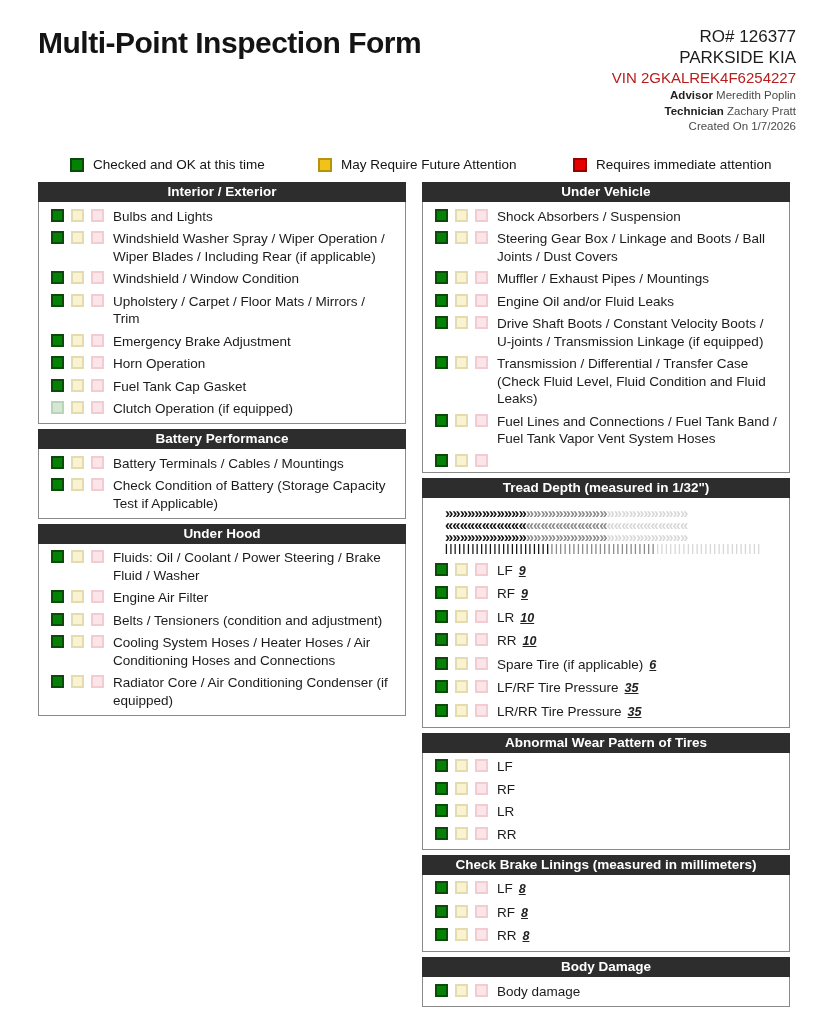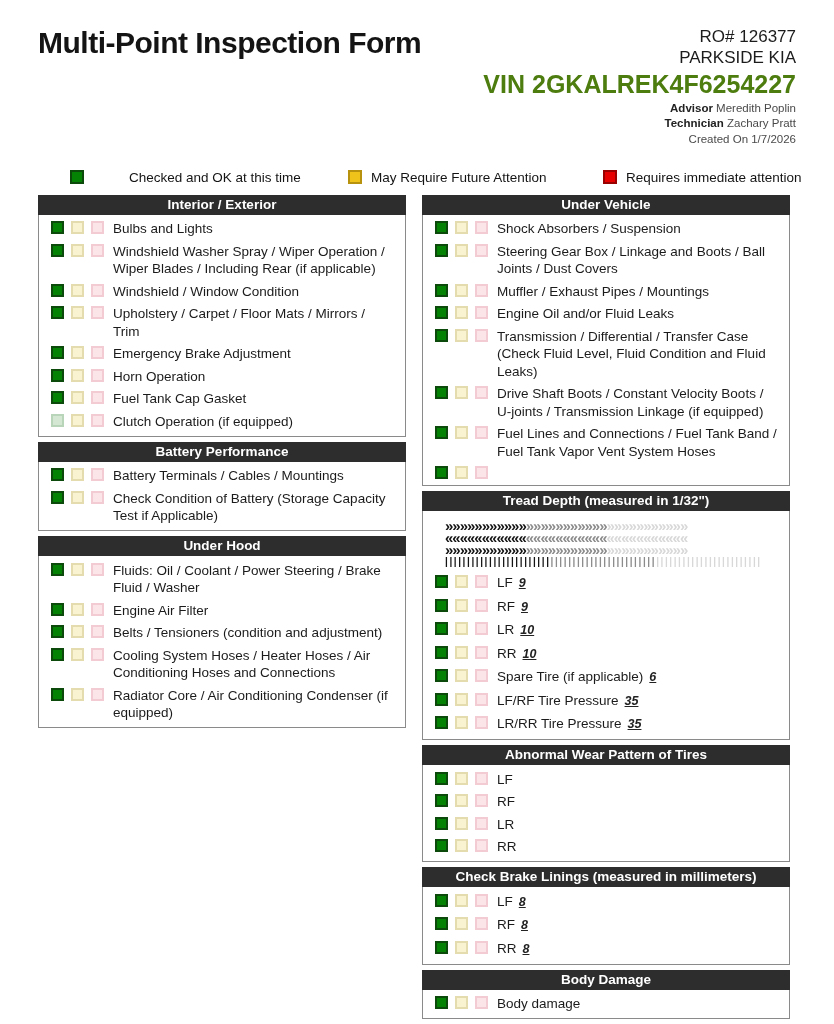--- a/index.html
+++ b/index.html
@@ -6,27 +6,27 @@
   html,body { background:#ffffff; }
   .page {
     position:relative; width:834px; height:1024px; background:#fff;
     font-family:"Liberation Sans", sans-serif; color:#1b1b1b; overflow:hidden;
   }
   
   .header-row { display:flex; justify-content:space-between; padding:26px 38px 0 38px; }
   .title { font-size:30px; font-weight:700; letter-spacing:-0.5px; color:#141414; line-height:34px; }
   .meta { text-align:right; line-height:1.25; }
   .meta-big { font-size:17px; color:#1c1c1c; }
-  .meta-vin { font-size:25px; color:#4d7c0f;font-weight:bold; }
+  .meta-vin { font-size:15px; color:#b91c1c; }
   .meta-small { font-size:11.5px; color:#4a4a4a; margin-top:1px; }
   .meta-small b { color:#222; font-weight:700; }
   
   .legend { display:flex; align-items:center; margin:24px 0 10px 70px; }
   .legend-item { display:flex; align-items:center; }
-  .legend-item:nth-child(1){ width:278px;gap:36px; }
+  .legend-item:nth-child(1){ width:248px; }
   .legend-item:nth-child(2){ width:255px; }
   .legend-box { width:14px; height:14px; border:2px solid #000; margin-right:9px; flex:0 0 auto; }
   .legend-label { font-size:13.5px; color:#141414; }
   
   .columns { display:flex; gap:16px; padding:0 38px; align-items:flex-start; }
   .col { width:368px; }
   
   .section { margin-bottom:5px; }
   .section-header {
     background:#2d2d2d; color:#fff; text-align:center;
@@ -256,29 +256,29 @@
                 <span class="box" style="background: rgb(252, 229, 233); border-color: rgb(243, 204, 211);"></span>
               </span>
               <span class="item-label">Engine Oil and/or Fluid Leaks</span>
             </div>
             <div class="item-row">
               <span class="boxes">
                 <span class="box" style="background: rgb(3, 130, 3); border-color: rgb(11, 74, 11);"></span>
                 <span class="box" style="background: rgb(250, 243, 210); border-color: rgb(228, 220, 174);"></span>
                 <span class="box" style="background: rgb(252, 229, 233); border-color: rgb(243, 204, 211);"></span>
               </span>
+              <span class="item-label">Drive Shaft Boots / Constant Velocity Boots / U-joints / Transmission Linkage (if equipped)</span>
+            </div>
+            <div class="item-row">
+              <span class="boxes">
+                <span class="box" style="background: rgb(3, 130, 3); border-color: rgb(11, 74, 11);"></span>
+                <span class="box" style="background: rgb(250, 243, 210); border-color: rgb(228, 220, 174);"></span>
+                <span class="box" style="background: rgb(252, 229, 233); border-color: rgb(243, 204, 211);"></span>
+              </span>
               <span class="item-label">Transmission / Differential / Transfer Case (Check Fluid Level, Fluid Condition and Fluid Leaks)</span>
-            </div>
-            <div class="item-row">
-              <span class="boxes">
-                <span class="box" style="background: rgb(3, 130, 3); border-color: rgb(11, 74, 11);"></span>
-                <span class="box" style="background: rgb(250, 243, 210); border-color: rgb(228, 220, 174);"></span>
-                <span class="box" style="background: rgb(252, 229, 233); border-color: rgb(243, 204, 211);"></span>
-              </span>
-              <span class="item-label">Drive Shaft Boots / Constant Velocity Boots / U-joints / Transmission Linkage (if equipped)</span>
             </div>
             <div class="item-row">
               <span class="boxes">
                 <span class="box" style="background: rgb(3, 130, 3); border-color: rgb(11, 74, 11);"></span>
                 <span class="box" style="background: rgb(250, 243, 210); border-color: rgb(228, 220, 174);"></span>
                 <span class="box" style="background: rgb(252, 229, 233); border-color: rgb(243, 204, 211);"></span>
               </span>
               <span class="item-label">Fuel Lines and Connections / Fuel Tank Band / Fuel Tank Vapor Vent System Hoses</span>
             </div>
             <div class="item-row">

